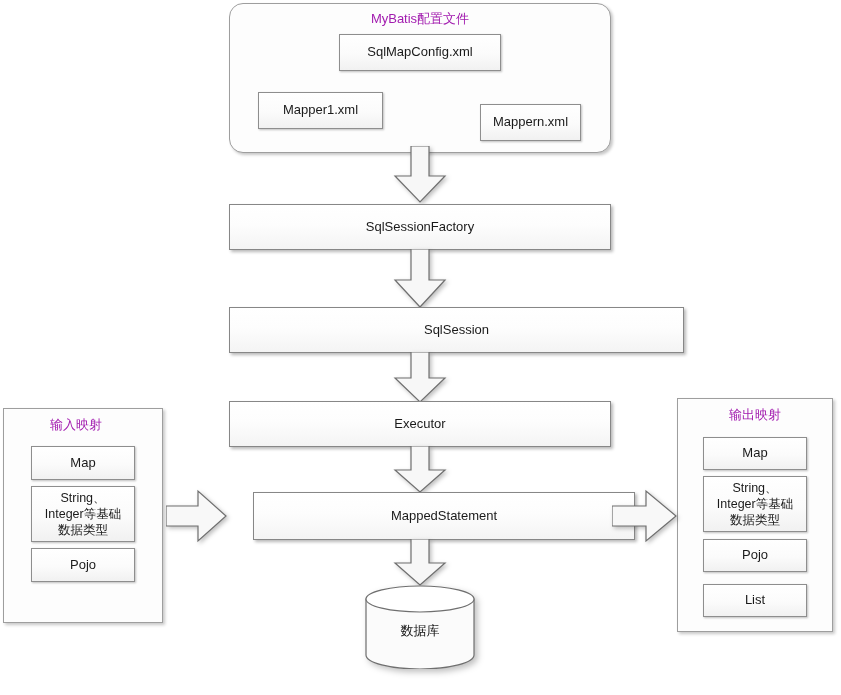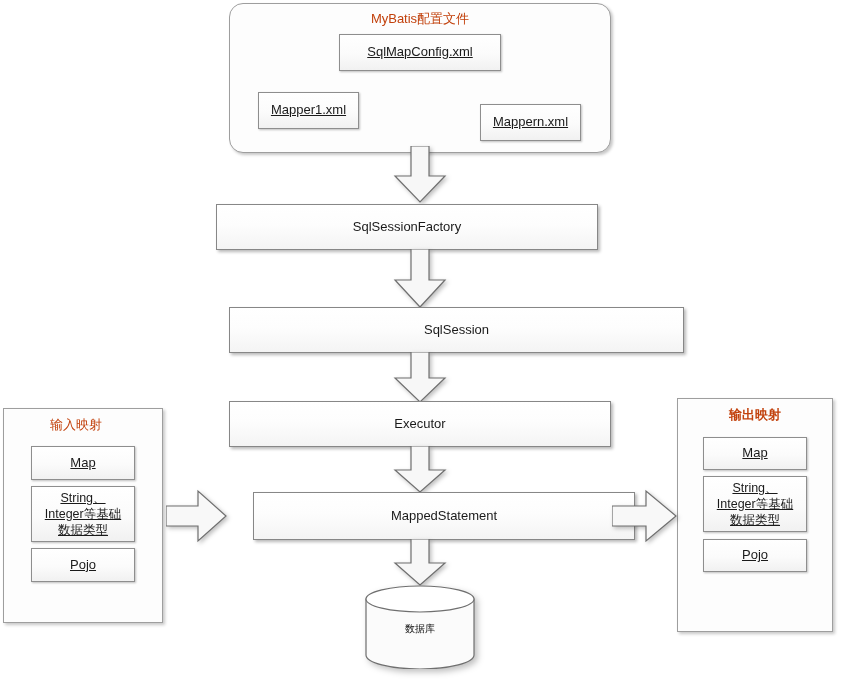--- a/index.html
+++ b/index.html
@@ -29,89 +29,88 @@
     box-sizing:border-box;
     border:1px solid #9e9e9e;
     background:#fdfdfd;
     box-shadow:2px 2px 3px rgba(0,0,0,0.22);
   }
   .panel-title{
     position:absolute;
     left:0;right:0;
     text-align:center;
     font-size:13px;
-    color:#c2410c;
+    color:#a21caf;
   }
   .rounded{
     border-radius:14px;
   }
   .inner{
     position:absolute;
     box-sizing:border-box;
     border:1px solid #8e8e8e;
     background:linear-gradient(180deg,#ffffff 0%,#fbfbfb 55%,#f1f1f1 100%);
     box-shadow:1px 1px 2px rgba(0,0,0,0.25);
     display:flex;align-items:center;justify-content:center;
     text-align:center;
     font-size:13px;
     line-height:1.3;
-    text-decoration:underline;
   }
   .inner.multi{font-size:12.5px;}
 
   
   .arrow-down{
     position:absolute;
     filter:drop-shadow(2px 2px 2px rgba(0,0,0,0.25));
   }
   .arrow-right{
     position:absolute;
     filter:drop-shadow(2px 2px 2px rgba(0,0,0,0.25));
   }
   .cyl{
     position:absolute;
     filter:drop-shadow(3px 3px 3px rgba(0,0,0,0.25));
   }
   .cyl-label{
     position:absolute;
     text-align:center;
-    font-size:10px;
+    font-size:13px;
     color:#111;
     left:0;right:0;
   }
 </style>
 </head>
 <body>
 
 <div id="stage">
 
   <div class="panel rounded" style="left:229px;top:3px;width:382px;height:150px;">
   </div>
   <div class="panel-title" style="left:229px;top:10px;width:382px;">
     <span>MyBatis配置文件</span>
   </div>
 
   <div class="inner" style="left:339px;top:34px;width:162px;height:37px;">
     <span>SqlMapConfig.xml</span>
   </div>
 
-  <div class="inner" style="left:258px;top:92px;width:101px;height:37px;">
+  <div class="inner" style="left:258px;top:92px;width:125px;height:37px;">
     <span>Mapper1.xml</span>
   </div>
   <div class="inner" style="left:480px;top:104px;width:101px;height:37px;">
     <span>Mappern.xml</span>
   </div>
 
   <div class="arrow-down" style="left:392px;top:146px;width:56px;height:58px;">
     <svg width="56" height="58" viewBox="0 0 56 58" xmlns="http://www.w3.org/2000/svg">
       <polygon points="19,0 37,0 37,30 53,30 28,56 3,30 19,30" fill="#f7f7f7" stroke="#6f6f6f" stroke-width="1.2"></polygon>
     </svg>
   </div>
 
-  <div class="box" style="left:216px;top:204px;width:382px;height:46px;">
+  <div class="box" style="left:229px;top:204px;width:382px;height:46px;">
     <span>SqlSessionFactory</span>
   </div>
 
   <div class="arrow-down" style="left:392px;top:249px;width:56px;height:60px;">
     <svg width="56" height="60" viewBox="0 0 56 60" xmlns="http://www.w3.org/2000/svg">
       <polygon points="19,0 37,0 37,31 53,31 28,58 3,31 19,31" fill="#f7f7f7" stroke="#6f6f6f" stroke-width="1.2"></polygon>
     </svg>
   </div>
 
   <div class="box" style="left:229px;top:307px;width:455px;height:46px;">
@@ -175,38 +174,41 @@
   </div>
 
   <div class="arrow-right" style="left:166px;top:489px;width:62px;height:54px;">
     <svg width="62" height="54" viewBox="0 0 62 54" xmlns="http://www.w3.org/2000/svg">
       <polygon points="0,17 32,17 32,2 60,27 32,52 32,37 0,37" fill="#f8f8f8" stroke="#6f6f6f" stroke-width="1.2"></polygon>
     </svg>
   </div>
 
   <div class="panel" style="left:677px;top:398px;width:156px;height:234px;">
   </div>
-  <div class="panel-title" style="left:677px;top:406px;width:156px;font-weight:bold;">
+  <div class="panel-title" style="left:677px;top:406px;width:156px;">
     <span>输出映射</span>
   </div>
 
   <div class="inner" style="left:703px;top:437px;width:104px;height:33px;">
     <span>Map</span>
   </div>
 
   <div class="inner multi" style="left:703px;top:476px;width:104px;height:56px;flex-direction:column;">
     <span>String、</span>
     <span>Integer等基础</span>
     <span>数据类型</span>
   </div>
 
   <div class="inner" style="left:703px;top:539px;width:104px;height:33px;">
     <span>Pojo</span>
   </div>
 
+  <div class="inner" style="left:703px;top:584px;width:104px;height:33px;">
+    <span>List</span>
+  </div>
 
   <div class="arrow-right" style="left:612px;top:489px;width:66px;height:54px;">
     <svg width="66" height="54" viewBox="0 0 66 54" xmlns="http://www.w3.org/2000/svg">
       <polygon points="0,17 34,17 34,2 64,27 34,52 34,37 0,37" fill="#f8f8f8" stroke="#6f6f6f" stroke-width="1.2"></polygon>
     </svg>
   </div>
 
 </div>
 
 </body></html>

